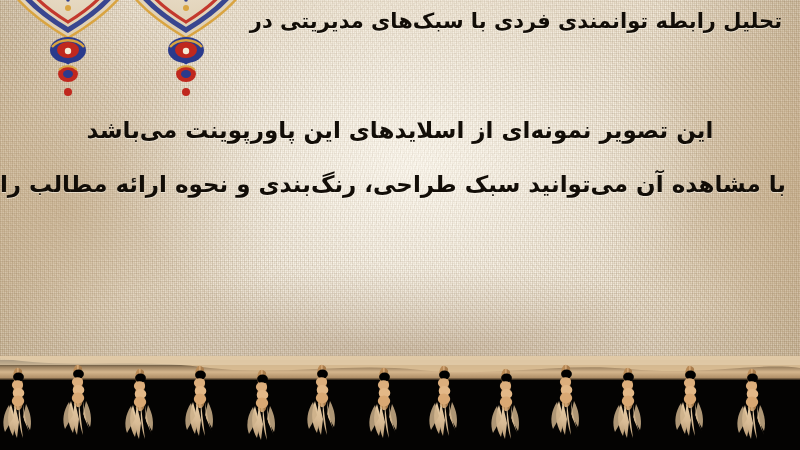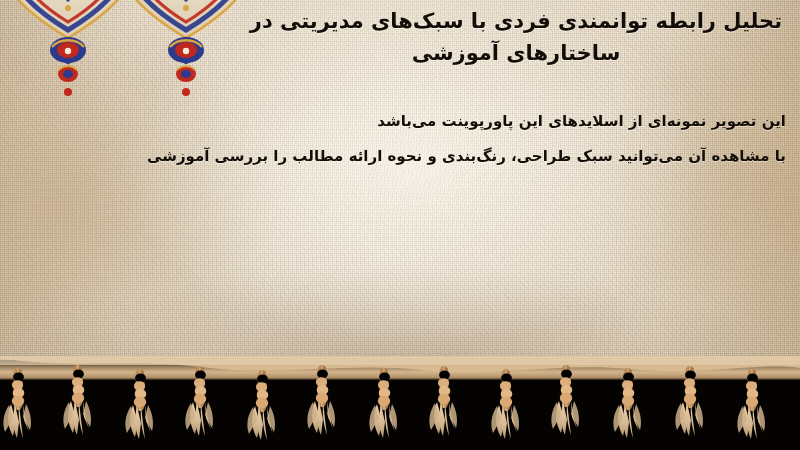--- a/index.html
+++ b/index.html
@@ -99,22 +99,23 @@
     font-weight: bold;
     line-height: 1.52;
     letter-spacing: 0px;
     text-shadow: 0 1px 0 rgba(255,252,242,0.55);
   }
   .body-block {
     position: absolute;
     top: 104px;
     left: 14px;
     width: 772px;
+    text-align: center;
     color: #120d07;
-    font-size: 15px;
+    font-size: 23px;
     font-weight: bold;
     line-height: 2.33;
     text-shadow: 0 1px 0 rgba(255,252,242,0.5);
   }
   .body-line { display: block; white-space: nowrap; }
 
   
   .fringe-band {
     position: absolute;
     left: 0;
@@ -295,21 +296,20 @@
         <path d="M-9 -4 C -4 -9 4 -9 9 -4" stroke="#d9a441" stroke-width="1.8" fill="none"></path>
       </g>
       <circle cx="66" cy="154" r="4" fill="#c0281e"></circle>
     </svg>
   </div>
 
   <div class="text-layer">
     <div class="slide-title">
       <span>تحلیل رابطه توانمندی فردی با سبک‌های مدیریتی در</span>
       <br>
-      <span>ساختارهای آموزشی</span>
     </div>
 
     <div class="body-block">
       <span class="body-line">این تصویر نمونه‌ای از اسلایدهای این پاورپوینت می‌باشد</span>
       <span class="body-line">با مشاهده آن می‌توانید سبک طراحی، رنگ‌بندی و نحوه ارائه مطالب را بررسی آموزشی</span>
     </div>
   </div>
 
   <div class="black-floor"></div>
   <div class="fringe-band"></div>

